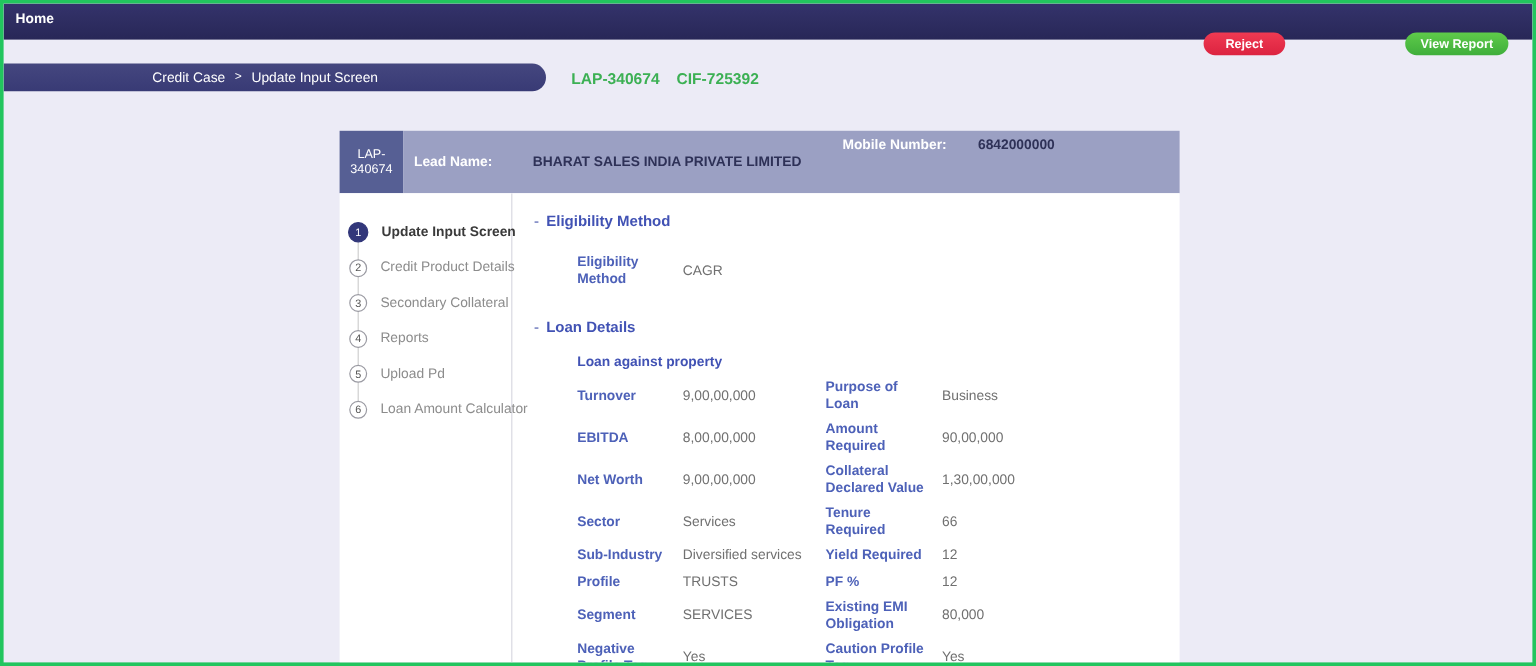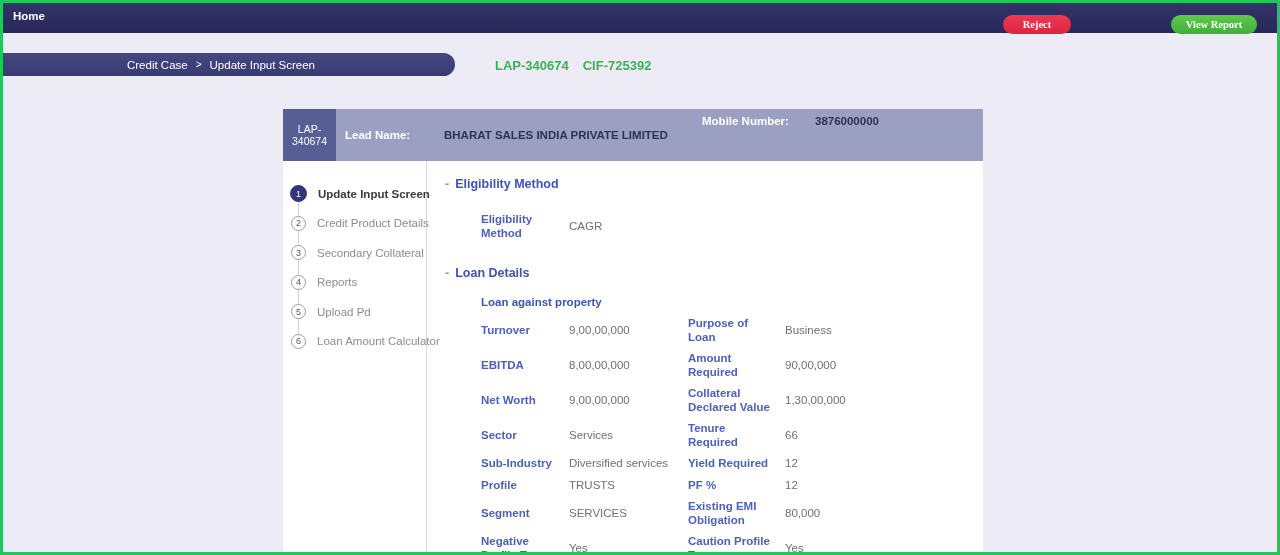--- a/index.html
+++ b/index.html
@@ -4,34 +4,34 @@
 <style>
   * { margin:0; padding:0; box-sizing:border-box; }
   html,body { width:1280px; height:555px; background:#000; font-family:"Liberation Sans",sans-serif; }
   .frame { position:relative; width:1280px; height:555px; background:#22c55e; overflow:hidden; }
   .page { position:absolute; left:3px; top:3px; width:1274px; height:549px; background:#ecebf6; overflow:hidden; }
 
   
   .topbar { position:absolute; left:0; top:0; width:100%; height:30px;
             background:linear-gradient(180deg,#34336b,#282757); }
   .home-link { position:absolute; left:10px; top:7px; color:#fff; font-size:11.5px; font-weight:bold; cursor:pointer; }
-  .btn { position:absolute; top:12px; height:19px; border:none; border-radius:10px;
-         color:#fff; font-size:10.5px; font-weight:bold; font-family:Liberation Serif, serif; cursor:pointer;
+  .btn { position:absolute; top:24px; height:19px; border:none; border-radius:10px;
+         color:#fff; font-size:10.5px; font-weight:bold; font-family:Liberation Sans, sans-serif; cursor:pointer;
          display:flex; align-items:center; justify-content:center; }
   .btn-reject { right:206px; width:68px; background:linear-gradient(180deg,#ef3a52,#dc2340); }
   .btn-view { right:20px; width:86px; background:linear-gradient(180deg,#5fcb4a,#3fae3b); }
 
   
   .crumb-bar { position:absolute; left:0; top:50px; width:452px; height:23px;
                background:linear-gradient(180deg,#45477f,#383a75); border-radius:0 12px 12px 0;
                display:flex; align-items:center; justify-content:center; padding-right:16px;
                color:#fff; font-size:11.5px; }
   .crumb-bar .sep { margin:0 8px; font-size:10px; }
   .crumb-item { cursor:pointer; }
-  .case-ids { position:absolute; left:492px; top:55px; font-size:13px; font-weight:bold;
+  .case-ids { position:absolute; left:473px; top:55px; font-size:13px; font-weight:bold;
               color:#3cb054; display:flex; gap:14px; }
 
   
   .content { position:absolute; left:280px; top:106px; width:700px; bottom:0; display:flex; flex-direction:column; }
 
   
   .lead-card { height:52px; display:flex; flex-shrink:0; }
   .lead-id { width:53px; background:#565f94; color:#fff; font-size:10.5px; font-weight:normal;
              display:flex; flex-direction:column; align-items:center; justify-content:center; line-height:12px; }
   .lead-body { flex:1; background:#9ba0c3; display:flex; align-items:stretch; color:#fff; font-size:11.5px; }
@@ -94,21 +94,21 @@
         <div class="lead-id">
           <span>LAP-</span>
           <span>340674</span>
         </div>
         <div class="lead-body">
           <span class="lead-name-label">Lead Name:</span>
           <span class="lead-name-value">BHARAT SALES INDIA PRIVATE LIMITED</span>
           <div class="lead-contacts">
             <div class="contact-row">
               <span class="contact-label">Mobile Number:</span>
-              <span class="contact-value">3876000000</span>
+              <span class="contact-value">6842000000</span>
             </div>
           </div>
         </div>
       </div>
 
       <div class="panel">
 
         <div class="stepper">
           <div class="step-line" id="step-line" style="height: 147.5px;"></div>
           <ul class="steps" id="steps">

